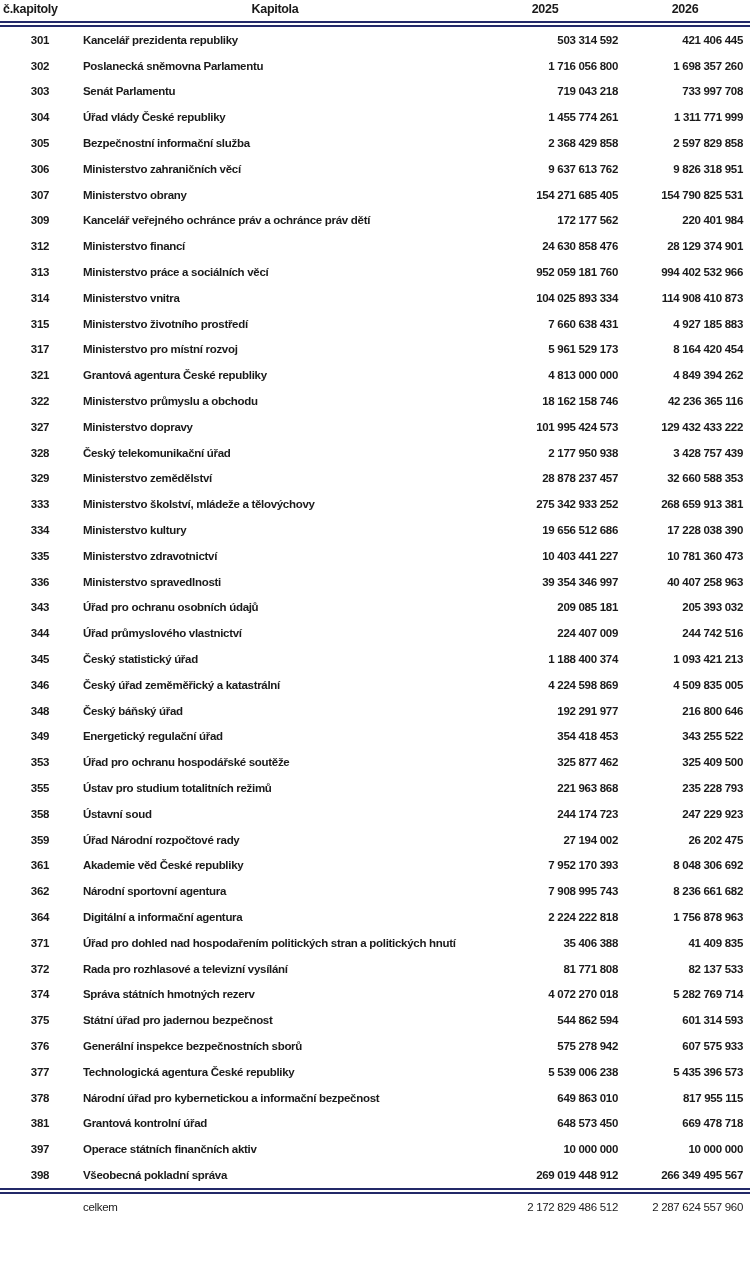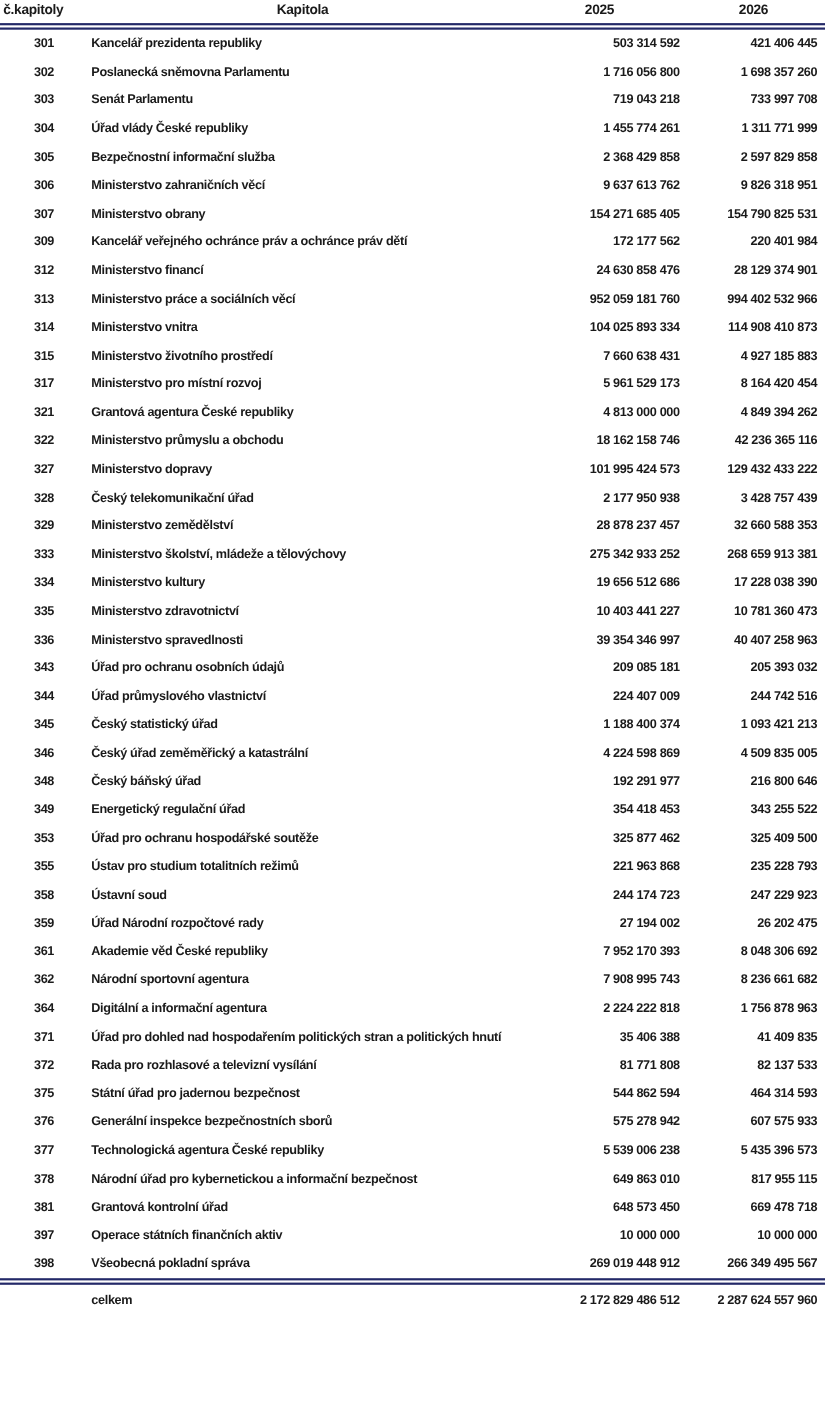--- a/index.html
+++ b/index.html
@@ -47,21 +47,21 @@
     white-space: nowrap;
     overflow: hidden;
   }
   td.no    { text-align: center; }
   td.name  { text-align: left; padding-left: 3px; }
   td.y2025 { text-align: right; padding-right: 2px; }
   td.y2026 { text-align: right; padding-right: 7px; }
 
   tfoot td {
     font-size: 11.5px;
-    font-weight: bold;
+    font-weight: normal;
     letter-spacing: -0.3px;
     height: 27px;
     padding: 0;
     vertical-align: middle;
     border-top: 6px double #232968;
     white-space: nowrap;
   }
   tfoot td.name  { text-align: left; padding-left: 3px; }
   tfoot td.y2025 { text-align: right; padding-right: 2px; }
   tfoot td.y2026 { text-align: right; padding-right: 7px; }
@@ -301,24 +301,30 @@
     <td class="y2025">35 406 388</td>
     <td class="y2026">41 409 835</td>
   </tr>
       <tr>
     <td class="no">372</td>
     <td class="name">Rada pro rozhlasové a televizní vysílání</td>
     <td class="y2025">81 771 808</td>
     <td class="y2026">82 137 533</td>
   </tr>
       <tr>
+    <td class="no">374</td>
+    <td class="name">Správa státních hmotných rezerv</td>
+    <td class="y2025">4 072 270 018</td>
+    <td class="y2026">5 282 769 714</td>
+  </tr>
+      <tr>
     <td class="no">375</td>
     <td class="name">Státní úřad pro jadernou bezpečnost</td>
     <td class="y2025">544 862 594</td>
-    <td class="y2026">464 314 593</td>
+    <td class="y2026">601 314 593</td>
   </tr>
       <tr>
     <td class="no">376</td>
     <td class="name">Generální inspekce bezpečnostních sborů</td>
     <td class="y2025">575 278 942</td>
     <td class="y2026">607 575 933</td>
   </tr>
       <tr>
     <td class="no">377</td>
     <td class="name">Technologická agentura České republiky</td>

